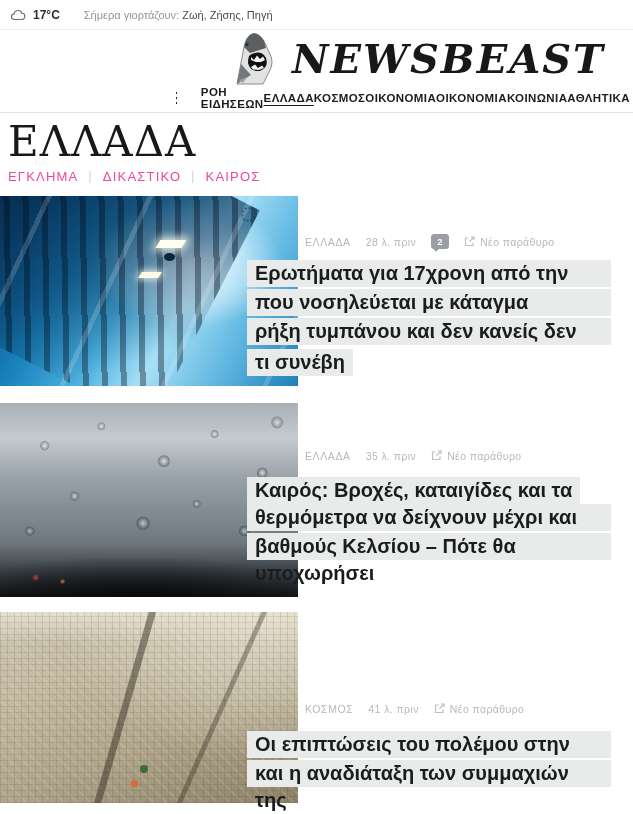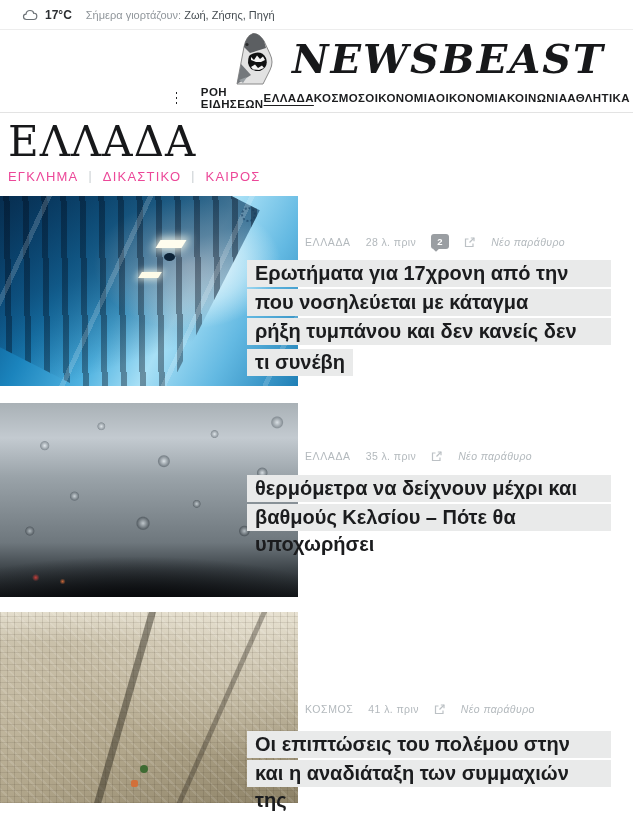--- a/index.html
+++ b/index.html
@@ -1,23 +1,23 @@
 <!DOCTYPE html>
 <html><head>
 <meta charset="utf-8">
 <style>
   * { margin:0; padding:0; box-sizing:border-box; }
   body { width:633px; height:814px; background:#fff; font-family:"Liberation Sans", sans-serif; }
   .page { position:relative; width:633px; height:814px; background:#fff; overflow:hidden; }
 
   
-  .topbar { height:30px; display:flex; align-items:center; padding-left:22px; border-bottom:1px solid #ededed; }
+  .topbar { height:30px; display:flex; align-items:center; padding-left:10px; border-bottom:1px solid #ededed; }
   .weather { display:flex; align-items:center; gap:5px; }
   .temp { font-size:12px; font-weight:bold; color:#2b2e31; }
-  .celebrate { margin-left:14px; font-size:11px; color:#90969b; }
+  .celebrate { margin-left:24px; font-size:11px; color:#90969b; }
   .celebrate .names { color:#464d52; margin-left:3px; }
 
   
   .header { position:relative; height:58px; }
   .logo { position:absolute; left:227px; top:1px; display:flex; align-items:flex-end; gap:7px; cursor:pointer;font-style:italic; }
   .logo-text { font-family:"DejaVu Serif", serif; font-weight:800; font-size:40px; line-height:54px; letter-spacing:2px; color:#17181a; }
 
   
   .nav { height:25px; display:flex; align-items:center; padding:0 3px 4px 176px; border-bottom:1px solid #e3e3e3; }
   .hamburger { width:15px; display:flex; flex-direction:column; gap:3px; cursor:pointer; }
@@ -38,21 +38,21 @@
   .article.a1 { height:190px; margin-bottom:17px; }
   .article.a2 { height:194px; margin-bottom:15px; }
   .article.a3 { height:191px; }
   .thumb { position:absolute; left:0; top:0; width:298px; height:100%; overflow:hidden; cursor:pointer; }
 
   .meta { position:absolute; left:305px; display:flex; align-items:center; gap:15px; font-size:10.5px; color:#b3b9bd; letter-spacing:.4px; }
   .a1 .meta { top:38px; } .a2 .meta { top:47px; } .a3 .meta { top:91px; }
   .meta .cat { letter-spacing:.6px; }
   .badge { position:relative; width:18px; height:15px; border-radius:3px; background:#9a9ea2; color:#fff; font-size:9.5px; font-weight:bold; display:flex; align-items:center; justify-content:center; }
   .badge::after { content:""; position:absolute; left:3px; bottom:-2px; width:4px; height:4px; background:#9a9ea2; transform:rotate(45deg); }
-  .newwin { display:flex; align-items:flex-end; gap:16px;font-style:italic; }
+  .newwin { display:flex; align-items:flex-start; gap:5px; }
 
   .headline { position:absolute; left:247px; width:364px; cursor:pointer; }
   .a1 .headline { top:64px; } .a2 .headline { top:72px; } .a3 .headline { top:119px; }
   .headline .line { display:block; height:29px; }
   .headline .line span { display:inline-block; background:#e9eaea; padding:0 8px; height:27px; line-height:27px; font-size:20px; font-weight:bold; color:#1b1c1e; }
 
   
   .img-hospital { background:
       radial-gradient(ellipse 130px 90px at 63% 36%, rgba(255,255,255,.95), rgba(233,250,255,.5) 45%, rgba(180,230,255,0) 72%),
       linear-gradient(118deg, #083d63 0%, #0d5f95 13%, #1b84bd 27%, #4fb2e0 45%, #a8e0f6 60%, #63b9e2 78%, #1f7fb6 100%); }
@@ -207,20 +207,21 @@
             <svg width="11" height="11" viewBox="0 0 11 11" fill="none" stroke="#bcc1c5" stroke-width="1.2">
               <path d="M4.5,2 H1.5 V9.5 H9 V6.5"></path>
                 <path d="M5.5,5.5 L10,1"></path>
                 <path d="M6.8,1 H10 V4.2"></path>
             </svg>
           </span>
           <span>Νέο παράθυρο</span>
         </span>
       </div>
       <h2 class="headline">
+        <span class="line"><span>Καιρός: Βροχές, καταιγίδες και τα</span></span>
         <span class="line"><span>θερμόμετρα να δείχνουν μέχρι και 25</span></span>
         <span class="line"><span>βαθμούς Κελσίου – Πότε θα υποχωρήσει</span></span>
       </h2>
     </div>
 
     <div class="article a3">
       <div class="thumb img-city">
         <div class="blocks"></div>
           <div class="road1"></div>
           <div class="road2"></div>

